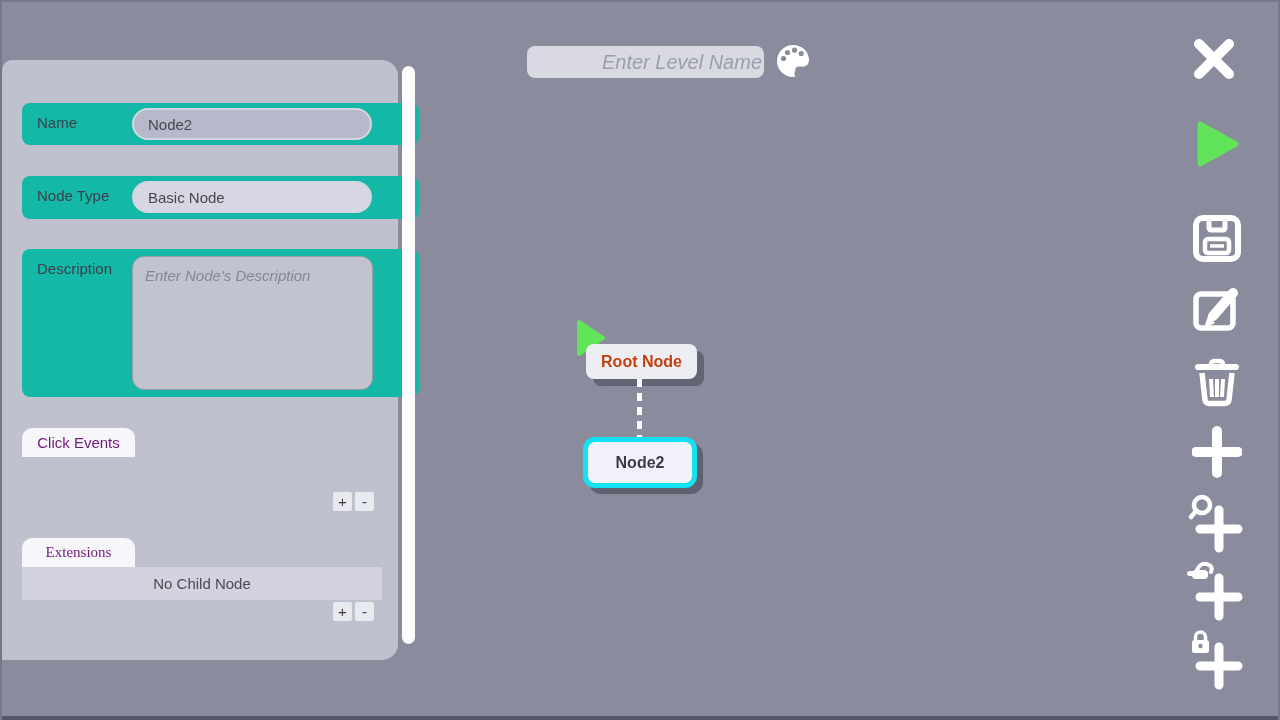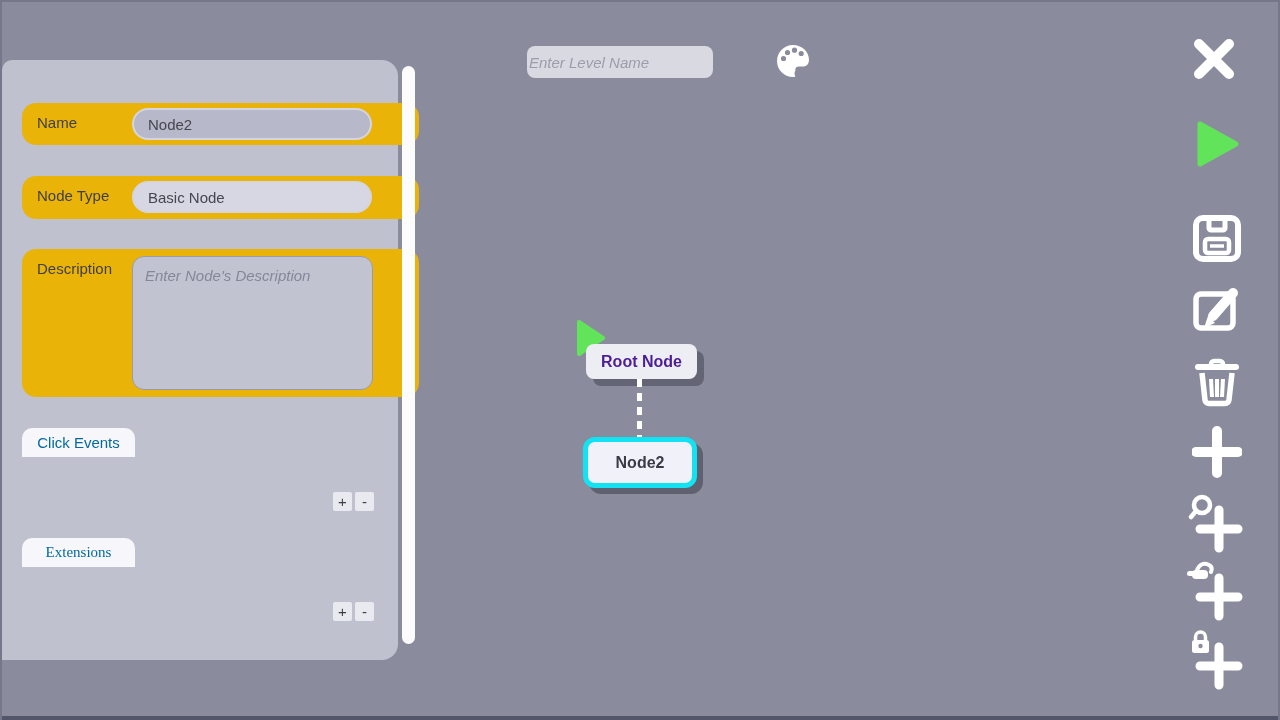--- a/index.html
+++ b/index.html
@@ -13,43 +13,43 @@
     position:absolute;inset:0;pointer-events:none;z-index:50;
     box-shadow:
       inset 0 2px 0 #75778a,
       inset 2px 0 0 #75778a,
       inset -2px 0 0 #75778a,
       inset 0 -4px 0 #53556a;
   }
 
   
   .level-name{
-    position:absolute;left:527px;top:46px;width:186px;height:32px;
+    position:absolute;left:527px;top:46px;width:237px;height:32px;
     background:#d8d9e1;border:none;border-radius:8px;outline:none;
-    text-align:left;font-style:italic;font-size:15px;color:#6e707f;
+    text-align:right;font-style:italic;font-size:20px;color:#6e707f;
     font-family:"Liberation Sans", sans-serif;box-sizing:border-box;
   }
   .level-name::placeholder{color:#9b9dab;font-style:italic;}
   .palette-btn{
     position:absolute;left:774px;top:42px;width:38px;height:38px;
     background:none;border:none;padding:0;cursor:pointer;
   }
 
   
   .inspector{
     position:absolute;left:2px;top:60px;width:396px;height:600px;
     background:#bfc1ce;border-radius:10px 16px 16px 0;
   }
   .scrollbar{
     position:absolute;left:402px;top:66px;width:13px;height:578px;
     background:#fcfcfd;border-radius:7px;
   }
   .field-row{
     position:absolute;left:20px;width:397px;
-    background:#eab308;border-radius:14px;
+    background:#14b8a6;border-radius:8px;
   }
   .row-name{top:43px;height:42px;}
   .row-nodetype{top:116px;height:43px;}
   .row-desc{top:189px;height:148px;}
   .field-label{
     position:absolute;left:15px;top:11px;font-size:15px;color:#3e3f4a;
   }
   .pill-input{
     position:absolute;left:110px;top:5px;width:240px;height:32px;
     border-radius:16px;border:2px solid #d4d5e0;box-sizing:border-box;
@@ -64,21 +64,21 @@
     box-sizing:border-box;resize:none;outline:none;
     font-size:15px;padding:10px 12px;color:#45464f;
     font-family:"Liberation Sans", sans-serif;
   }
   .desc-area::placeholder{color:#84869a;font-style:italic;}
 
   .section-tab{
     position:absolute;left:20px;width:113px;height:29px;
     background:#f7f7fb;border-radius:10px 10px 0 0;
     display:flex;align-items:center;justify-content:center;
-    font-size:15px;color:#0369a1;
+    font-size:15px;color:#701a75;
   }
   .tab-click{top:368px;}
   .tab-ext{top:478px;font-family:Liberation Serif, serif;}
   .section-band{
     position:absolute;left:20px;width:360px;height:33px;
     background:#d2d3de;display:flex;align-items:center;justify-content:center;
     font-size:15px;color:#4a4b56;
   }
   .band-click{top:397px;}
   .band-ext{top:507px;}
@@ -88,21 +88,21 @@
   .pm-btn{
     width:19px;height:19px;background:#e9eaf0;border:none;border-radius:2px;
     font-size:15px;line-height:17px;color:#3c3d47;padding:0;cursor:pointer;
     font-family:"Liberation Sans", sans-serif;
   }
 
   
   .root-play{position:absolute;left:577px;top:320px;width:28px;height:36px;}
   .node{
     position:absolute;display:flex;align-items:center;justify-content:center;
-    color:#4c1d95;
+    color:#c2410c;
   }
   .root-node{
     left:586px;top:344px;width:111px;height:35px;
     background:#ededf4;border-radius:8px;
     box-shadow:7px 7px 0 #636574;
     font-weight:bold;font-size:16px;
   }
   .connector{
     position:absolute;left:637px;top:379px;width:5px;height:62px;
     background:repeating-linear-gradient(to bottom,#ffffff 0 8px,transparent 8px 14px);
@@ -156,20 +156,23 @@
   <div class="section-tab tab-click">
     <span>Click Events</span>
   </div>
   <div class="pm-group pm-click">
     <button class="pm-btn">+</button>
     <button class="pm-btn">-</button>
   </div>
 
   <div class="section-tab tab-ext">
     <span>Extensions</span>
+  </div>
+  <div class="section-band band-ext">
+    <span>No Child Node</span>
   </div>
   <div class="pm-group pm-ext">
     <button class="pm-btn">+</button>
     <button class="pm-btn">-</button>
   </div>
 </div>
 <div class="scrollbar"></div>
 
 <span class="root-play">
   <svg width="28" height="36" viewBox="0 0 28 36">

